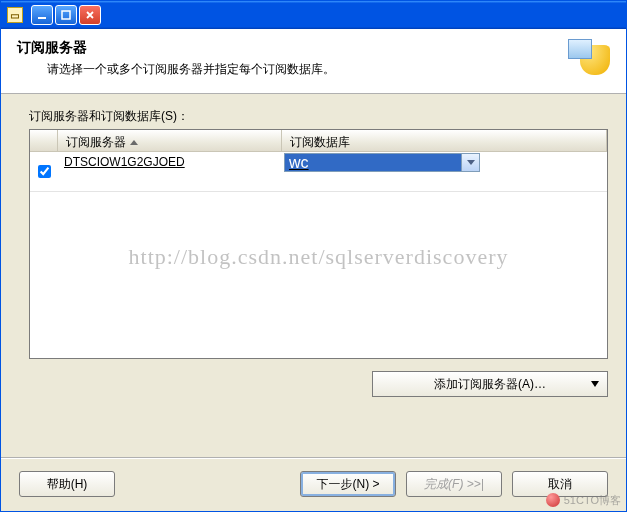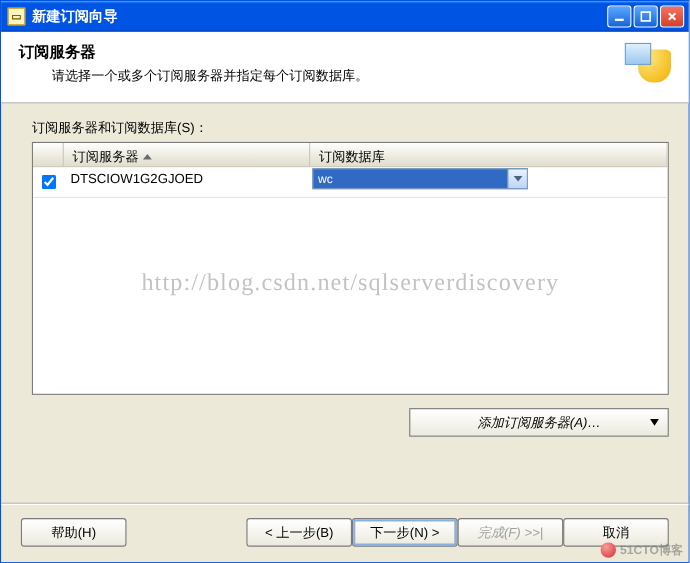--- a/index.html
+++ b/index.html
@@ -109,23 +109,24 @@
   .gh-col.server { width: 224px; }
   .gh-col.db { flex: 1; text-align: center; }
   .sort-ind {
     width: 0; height: 0;
     border-left: 4px solid transparent;
     border-right: 4px solid transparent;
     border-bottom: 5px solid #6a6a6a;
   }
   .grid-row {
     display: flex;
-    height: 28px;
+    height: 40px;
     align-items: stretch;
     border-bottom: 1px solid #e4e4e4;
+    text-decoration: underline;
   }
   .gc-chk {
     width: 28px;
     display: flex; align-items: center; justify-content: center;
   }
   .gc-chk input { margin: 0; }
   .gc-server {
     width: 224px;
     padding: 3px 6px 0 6px;
   }
@@ -134,21 +135,21 @@
     padding: 1px 2px;
   }
   .db-combo {
     width: 196px; height: 19px;
     border: 1px solid #7f9db9;
     background: #316ac5;
     color: #fff;
     display: flex; align-items: center;
     position: relative;
     padding-left: 4px;
-    font-size: 11px;
+    font-size: 16px;
   }
   .db-combo .arrow-btn {
     position: absolute; right: 0; top: 0;
     width: 18px; height: 100%;
     background: linear-gradient(to bottom,#e9f3ff,#bcd4f6);
     border-left: 1px solid #7f9db9;
     display: flex; align-items: center; justify-content: center;
   }
   .db-combo .arrow-btn::after {
     content: "";
@@ -164,21 +165,20 @@
     font-family: "Times New Roman", serif;
     font-size: 22px;
     color: rgba(120,120,120,0.45);
     letter-spacing: 1px;
     pointer-events: none;
   }
   .add-row {
     margin-top: 12px;
     display: flex;
     justify-content: flex-end;
-    font-style: italic;
   }
   .add-btn {
     width: 236px; height: 26px;
     background: linear-gradient(to bottom,#fff,#eceade);
     border: 1px solid #7b7b7b;
     display: flex; align-items: center; justify-content: center;
     position: relative;
     cursor: pointer;
     font-size: 12px;
   }
@@ -194,20 +194,21 @@
   .divider {
     height: 0;
     border-top: 1px solid #b0b0b0;
     border-bottom: 1px solid #fff;
     margin: 0;
   }
   .footer {
     padding: 12px 18px 14px 18px;
     display: flex;
     align-items: center;
+    gap: 10px;
   }
   .footer .spacer { flex: 1; }
   .wbtn {
     min-width: 96px; height: 26px;
     background: linear-gradient(to bottom,#fff,#eceade);
     border: 1px solid #7b7b7b;
     border-radius: 3px;
     cursor: pointer;
     font-size: 12px;
     padding: 0 10px;
@@ -220,36 +221,34 @@
     cursor: default;
     font-style: italic;
   }
   .corner-brand {
     position: fixed;
     right: 6px; bottom: 4px;
     font-size: 11px;
     color: rgba(120,120,120,0.6);
     display: flex; gap: 4px;
     pointer-events: none;
-    font-weight: bold;
   }
   .corner-brand .logo {
     width: 14px; height: 14px;
     border-radius: 50%;
     background: radial-gradient(circle at 35% 30%, #f99, #c33);
   }
 </style>
 </head>
 <body>
 
 <div class="window">
 
   <div class="titlebar">
     <span class="app-icon">▭</span>
-    <span class="title-text">新建订阅向导</span>
     <span class="winbtn blue">
       <svg width="10" height="10" viewBox="0 0 10 10">
           <rect x="1" y="7" width="8" height="2" fill="#fff"></rect>
         </svg>
     </span>
     <span class="winbtn blue">
       <svg width="10" height="10" viewBox="0 0 10 10">
           <rect x="1" y="1" width="8" height="8" fill="none" stroke="#fff" stroke-width="1.5"></rect>
         </svg>
     </span>
@@ -307,21 +306,20 @@
         <span>添加订阅服务器(A)…</span>
       </div>
     </div>
   </div>
 
   <div class="divider"></div>
 
   <div class="footer">
     <button class="wbtn">帮助(H)</button>
     <span class="spacer"></span>
-    <button class="wbtn">&lt; 上一步(B)</button>
     <button class="wbtn primary">下一步(N) &gt;</button>
     <button class="wbtn" disabled="">完成(F) &gt;&gt;|</button>
     <button class="wbtn">取消</button>
   </div>
 
 </div>
 
 <div class="corner-brand">
   <span class="logo"></span>
   <span>51CTO博客</span>

